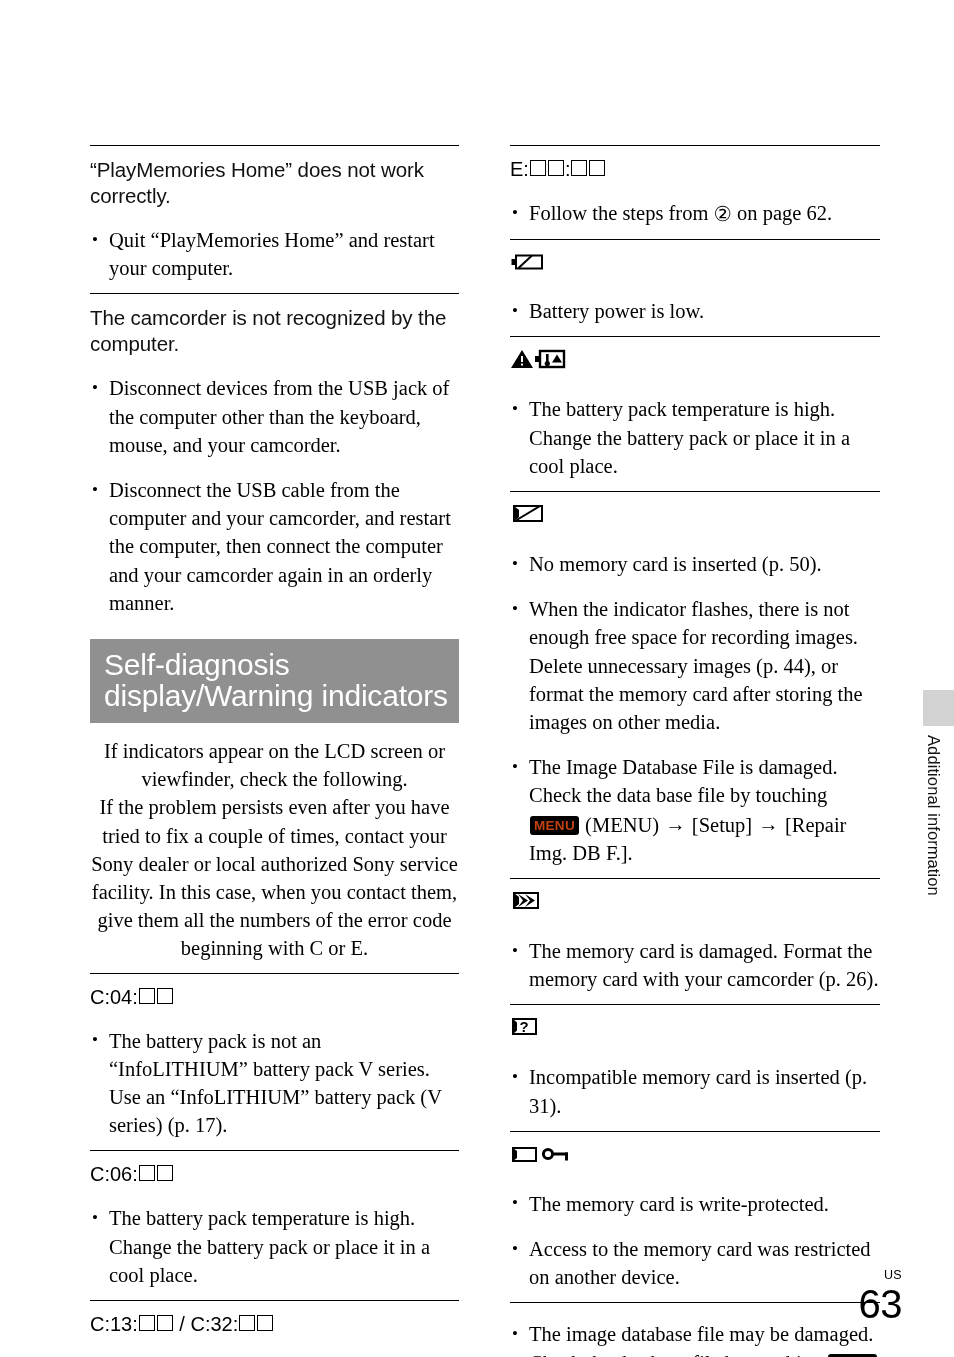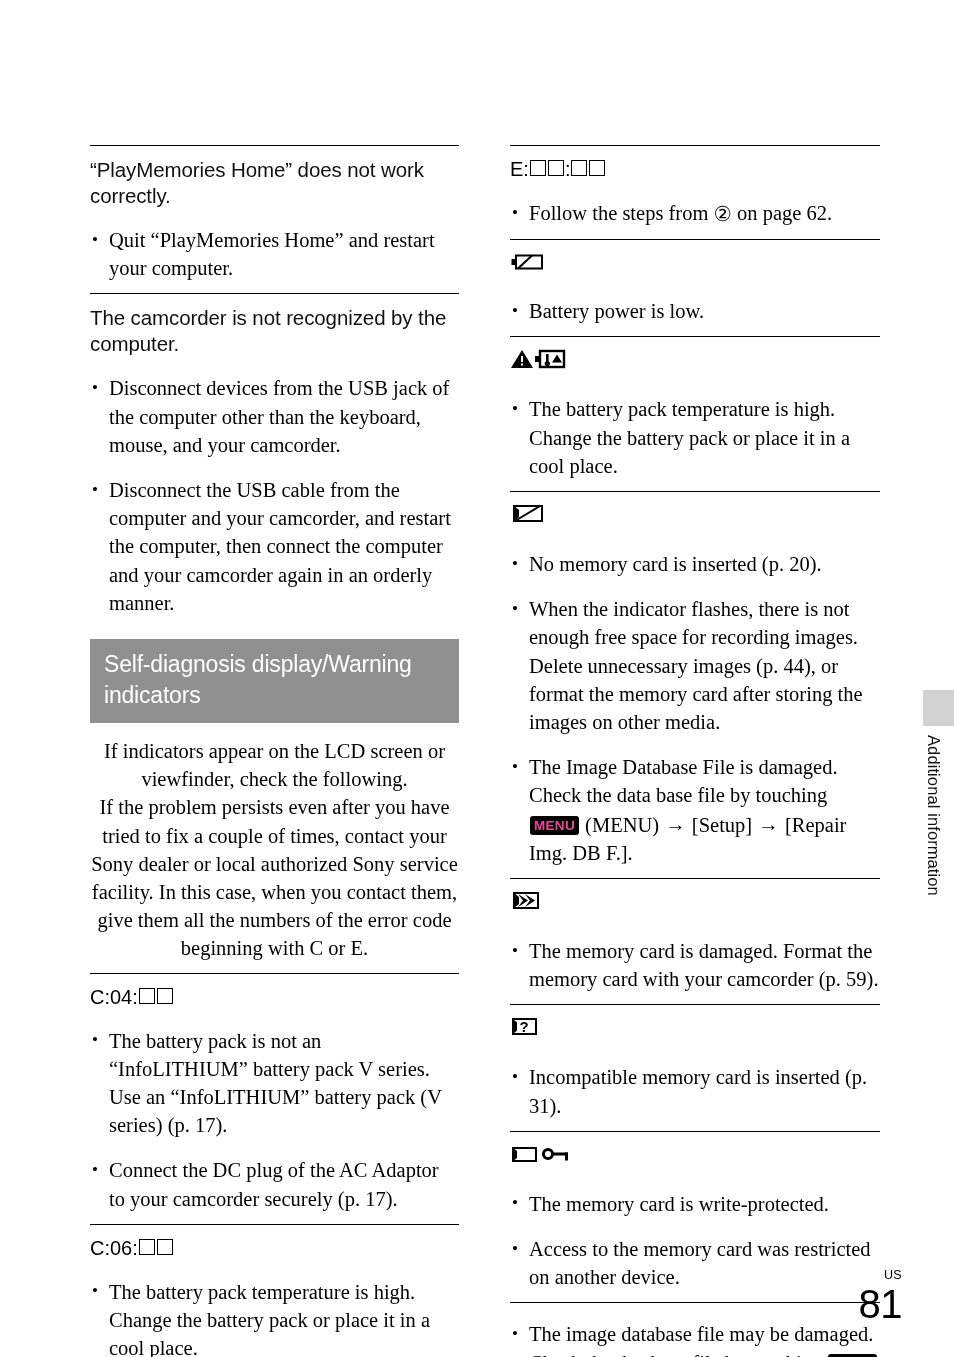--- a/index.html
+++ b/index.html
@@ -95,21 +95,21 @@
     left: 2px;
     top: -0.5px;
     font-size: 17px;
   }
 
   
   .section-banner {
     background: #909090;
     color: #ffffff;
     font-family: "Liberation Sans", "DejaVu Sans", sans-serif;
-    font-size: 23px;
+    font-size: 30px;
     line-height: 31px;
     letter-spacing: -0.2px;
     padding: 10px 0 12px 14px;
     margin: 22px 0 14px 0;
     width: 355px;
   }
 
   
   .sq {
     display: inline-block;
@@ -117,21 +117,21 @@
     height: 14px;
     border: 1.8px solid #000;
     margin: 0 1px;
     vertical-align: 0px;
   }
 
   
   .menu-badge {
     display: inline-block;
     background: #000;
-    color: #ec4899;
+    color: #c2410c;
     font-family: "Liberation Sans", "DejaVu Sans", sans-serif;
     font-weight: bold;
     font-size: 13.5px;
     line-height: 17px;
     letter-spacing: 0.3px;
     padding: 1px 4px 1px 4px;
     border-radius: 3px;
     vertical-align: 1.5px;
     margin: 0 1px;
   }
@@ -221,21 +221,20 @@
       <br>
       <span>If the problem persists even after you have tried to fix a couple of times, contact your Sony dealer or local authorized Sony service facility. In this case, when you contact them, give them all the numbers of the error code beginning with C or E.</span>
     </div>
 
     <div class="rule"></div>
     <div class="code-head">
       <span>C:04:</span><span class="sq"></span><span class="sq"></span>
     </div>
     <ul class="bullets">
       <li>The battery pack is not an “InfoLITHIUM” battery pack V series. Use an “InfoLITHIUM” battery pack (V series) (p. 17).</li>
-      <li>Connect the DC plug of the AC Adaptor to your camcorder securely (p. 17).</li>
     </ul>
 
     <div class="rule"></div>
     <div class="code-head">
       <span>C:06:</span><span class="sq"></span><span class="sq"></span>
     </div>
     <ul class="bullets">
       <li>The battery pack temperature is high. Change the battery pack or place it in a cool place.</li>
     </ul>
 
@@ -301,40 +300,40 @@
     <div class="icon-head">
       <span class="svgicon">
         <svg width="38" height="22" viewBox="0 0 38 22">
           <path d="M4,3 L32,3 L32,18 L4,18 Z" fill="none" stroke="#000" stroke-width="2"></path>
           <path d="M4,3 L4,18 L9,14 L9,7 Z" fill="#000"></path>
           <line x1="5" y1="18" x2="30" y2="3" stroke="#000" stroke-width="2"></line>
         </svg>
       </span>
     </div>
     <ul class="bullets">
-      <li>No memory card is inserted (p. 20).</li>
+      <li>No memory card is inserted (p. 50).</li>
       <li>When the indicator flashes, there is not enough free space for recording images. Delete unnecessary images (p. 44), or format the memory card after storing the images on other media.</li>
       <li>
         <span>The Image Database File is damaged. Check the data base file by touching </span><span class="menu-badge">MENU</span><span> (MENU) </span><span class="arrow">→</span><span> [Setup] </span><span class="arrow">→</span><span> [Repair Img. DB F.].</span>
       </li>
     </ul>
 
     <div class="rule"></div>
     <div class="icon-head">
       <span class="svgicon">
         <svg width="34" height="22" viewBox="0 0 34 22">
           <path d="M4,3 L28,3 L28,18 L4,18 Z" fill="none" stroke="#000" stroke-width="2"></path>
           <path d="M4,3 L4,18 L9,14 L9,7 Z" fill="#000"></path>
           <path d="M8,4 L18,10.5 L8,17 L13,10.5 Z" fill="#000"></path>
           <path d="M15,4 L25,10.5 L15,17 L20,10.5 Z" fill="#000"></path>
         </svg>
       </span>
     </div>
     <ul class="bullets">
-      <li>The memory card is damaged. Format the memory card with your camcorder (p. 59).</li>
+      <li>The memory card is damaged. Format the memory card with your camcorder (p. 26).</li>
     </ul>
 
     <div class="rule"></div>
     <div class="icon-head">
       <span class="svgicon">
         <svg width="32" height="22" viewBox="0 0 32 22">
           <path d="M3,3 L26,3 L26,18 L3,18 Z" fill="none" stroke="#000" stroke-width="2"></path>
           <path d="M3,3 L3,18 L7,14.5 L7,6.5 Z" fill="#000"></path>
           <text x="14" y="16" font-family="Liberation Sans, sans-serif" font-size="15" font-weight="bold" text-anchor="middle" fill="#000">?</text>
         </svg>
@@ -369,16 +368,16 @@
 
     </ul>
 
   </div>
 
   <div class="side-tab" style="background: rgb(210, 210, 210);"></div>
   <div class="side-label">Additional information</div>
 
   <div class="folio">
     <span class="folio-us">US</span>
-    <span class="folio-num">81</span>
+    <span class="folio-num">63</span>
   </div>
 
 </div>
 
 </body></html>

